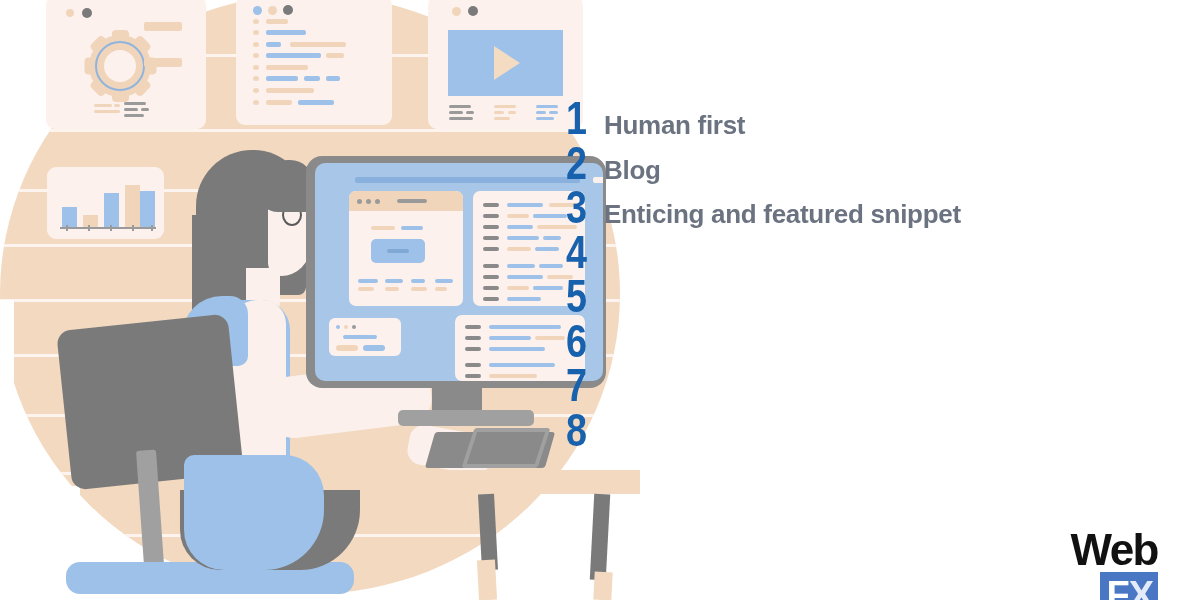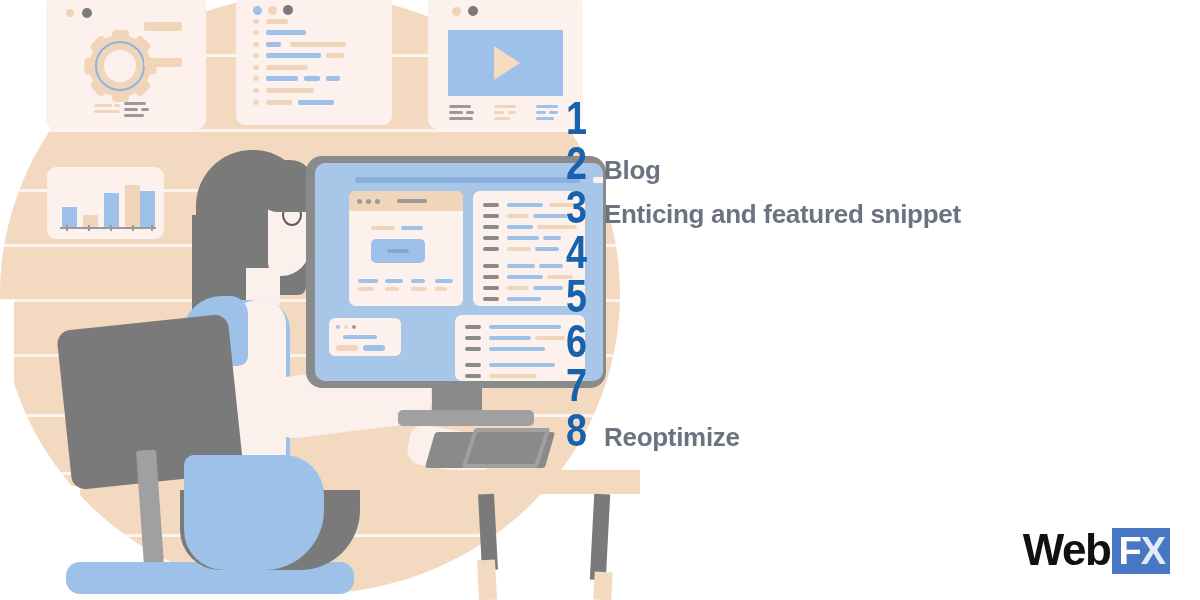--- a/index.html
+++ b/index.html
@@ -135,24 +135,25 @@
     font-weight: 700;
     line-height: 30px;
     margin-left: -2px;
     white-space: nowrap;
     letter-spacing: -0.3px;
   }
 
   
   .logo {
     position: absolute;
-    right: 30px; bottom: 26px;
+    right: 42px; bottom: 26px;
     display: flex;
-    align-items: flex-start;
+    align-items: flex-end;
     height: 46px;
+    flex-direction: column;
   }
   .logo-web {
     color: #111111;
     font-size: 44px;
     font-weight: 700;
     line-height: 44px;
     letter-spacing: -1.5px;
   }
   .logo-fx {
     background: #4a77c4;
@@ -430,20 +431,21 @@
        background:#7a7a7a;border-radius:0 0 60px 40px;"></div>
 
   <div class="shirt" style="left:184px;top:455px;width:140px;height:115px;
        border-radius:10px 40px 60px 40px;"></div>
 
   <div style="position:absolute;left:640px;top:0;width:560px;height:600px;background:#ffffff;"></div>
 
   <div class="list">
     <div class="list-row">
       <span class="list-num">1</span>
+      <span class="list-label">Human first</span>
     </div>
     <div class="list-row">
       <span class="list-num">2</span>
       <span class="list-label">Blog</span>
     </div>
     <div class="list-row">
       <span class="list-num">3</span>
       <span class="list-label">Enticing and featured snippet</span>
     </div>
     <div class="list-row">
@@ -453,21 +455,20 @@
       <span class="list-num">5</span>
     </div>
     <div class="list-row">
       <span class="list-num">6</span>
     </div>
     <div class="list-row">
       <span class="list-num">7</span>
     </div>
     <div class="list-row">
       <span class="list-num">8</span>
-      <span class="list-label">Reoptimize</span>
     </div>
   </div>
 
   <div class="logo">
     <span class="logo-web">Web</span>
     <span class="logo-fx">
       <span class="fx-f">F</span>
         <span class="fx-x">X</span>
     </span>
   </div>

